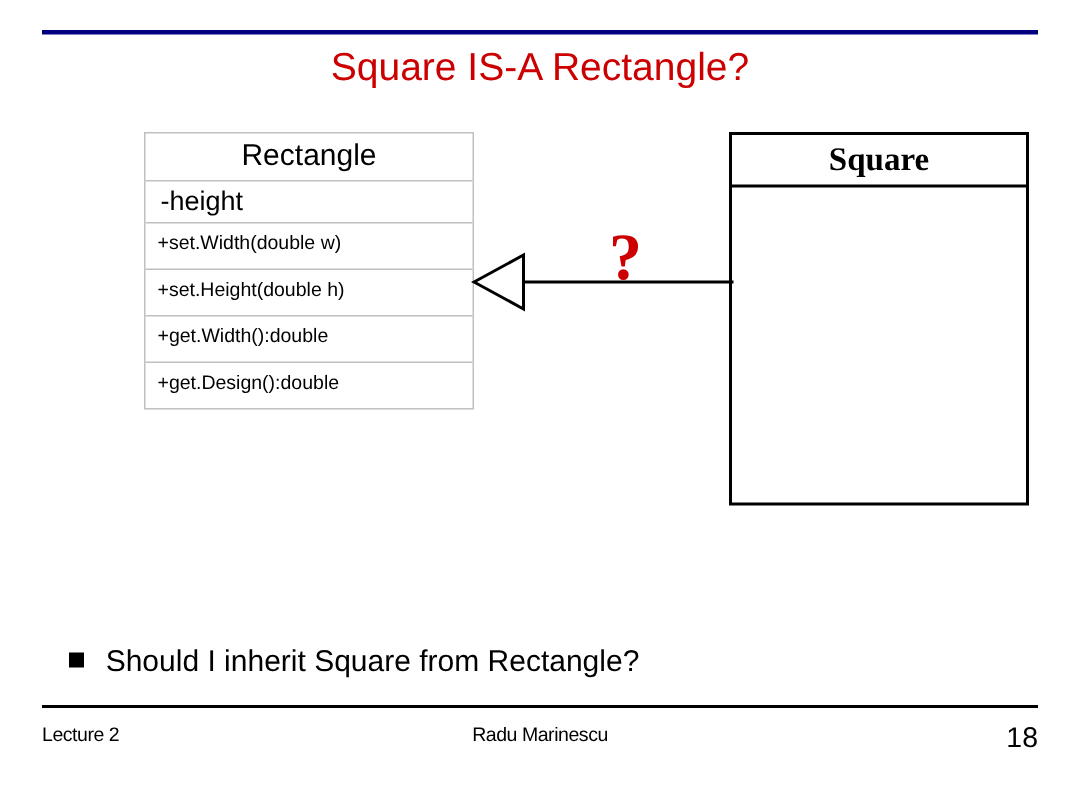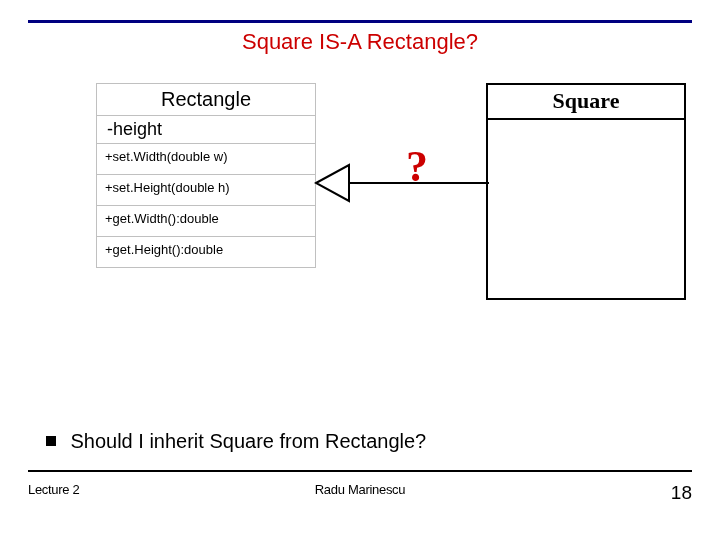--- a/index.html
+++ b/index.html
@@ -23,21 +23,21 @@
     font-size: 13px;
     letter-spacing: -0.5px;
   }
   .header-rule {
     border: none;
     border-top: 3px solid #000080;
     margin: 2px 0 6px 0;
   }
   .title {
     text-align: center;
-    font-size: 22px;
+    font-size: 26px;
     color: #cc0000;
     margin: 4px 0 28px 0;
     font-weight: normal;
   }
   .diagram-area {
     position: relative;
     width: 640px;
     height: 260px;
     margin-left: 8px;
   }
@@ -64,21 +64,21 @@
   }
   .uml-rect .method {
     padding: 5px 8px 10px 8px;
     font-size: 13px;
   }
   .uml-square {
     position: absolute;
     left: 450px;
     top: 0;
     width: 200px;
-    height: 217px;
+    height: 249px;
     border: 2px solid #000;
   }
   .uml-square .sq-head {
     border-bottom: 2px solid #000;
     text-align: center;
     font-family: "Times New Roman", serif;
     font-size: 22px;
     font-weight: bold;
     padding: 3px 0 4px 0;
   }
@@ -157,21 +157,21 @@
   <div class="title">Square IS-A Rectangle?</div>
 
   <div class="diagram-area">
 
     <div class="uml-rect">
       <div class="section classname">Rectangle</div>
       <div class="attr">-height</div>
       <div class="method section">+set.Width(double w)</div>
       <div class="method section">+set.Height(double h)</div>
       <div class="method section">+get.Width():double</div>
-      <div class="method">+get.Height():double</div>
+      <div class="method">+get.Design():double</div>
     </div>
 
     <div class="uml-square">
       <div class="sq-head">Square</div>
     </div>
 
     <svg class="arrow-svg" viewBox="0 0 180 60">
       <line x1="175" y1="30" x2="35" y2="30" stroke="#000" stroke-width="2"></line>
       <polygon points="2,30 35,12 35,48" fill="#fff" stroke="#000" stroke-width="2"></polygon>
     </svg>

